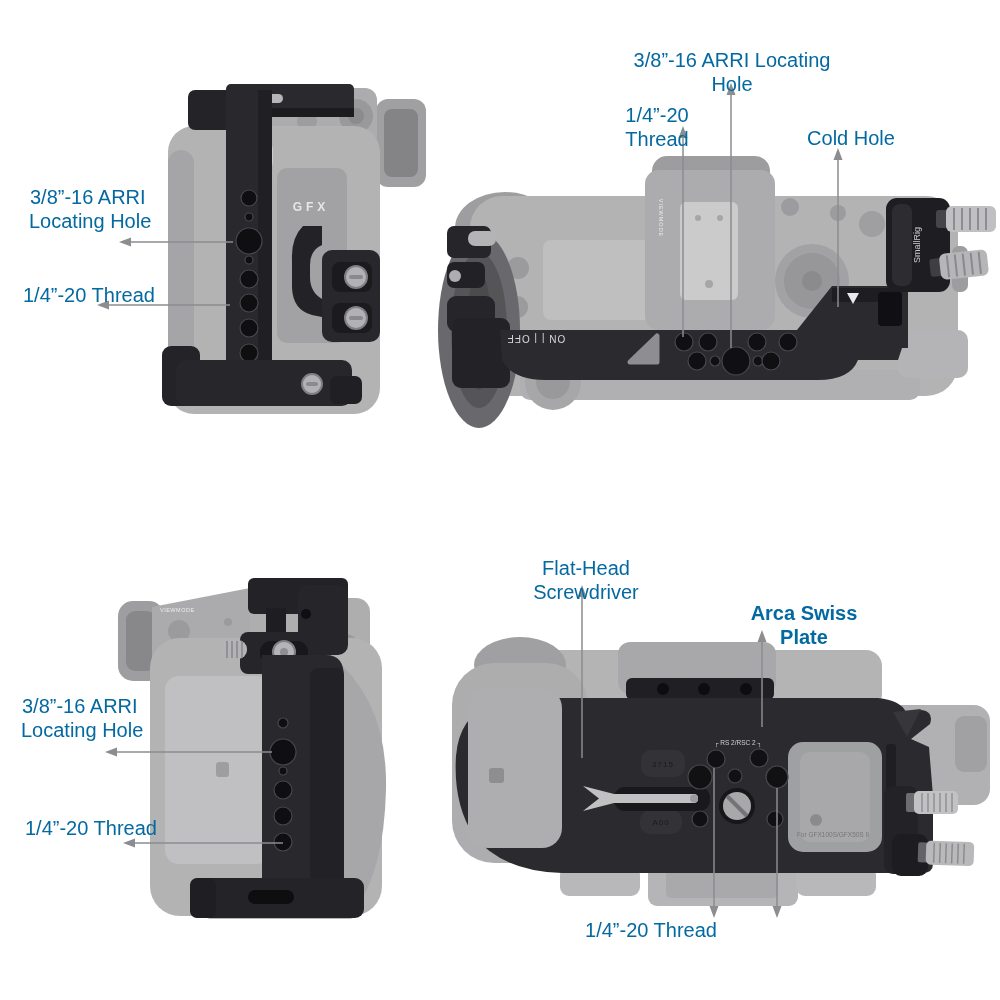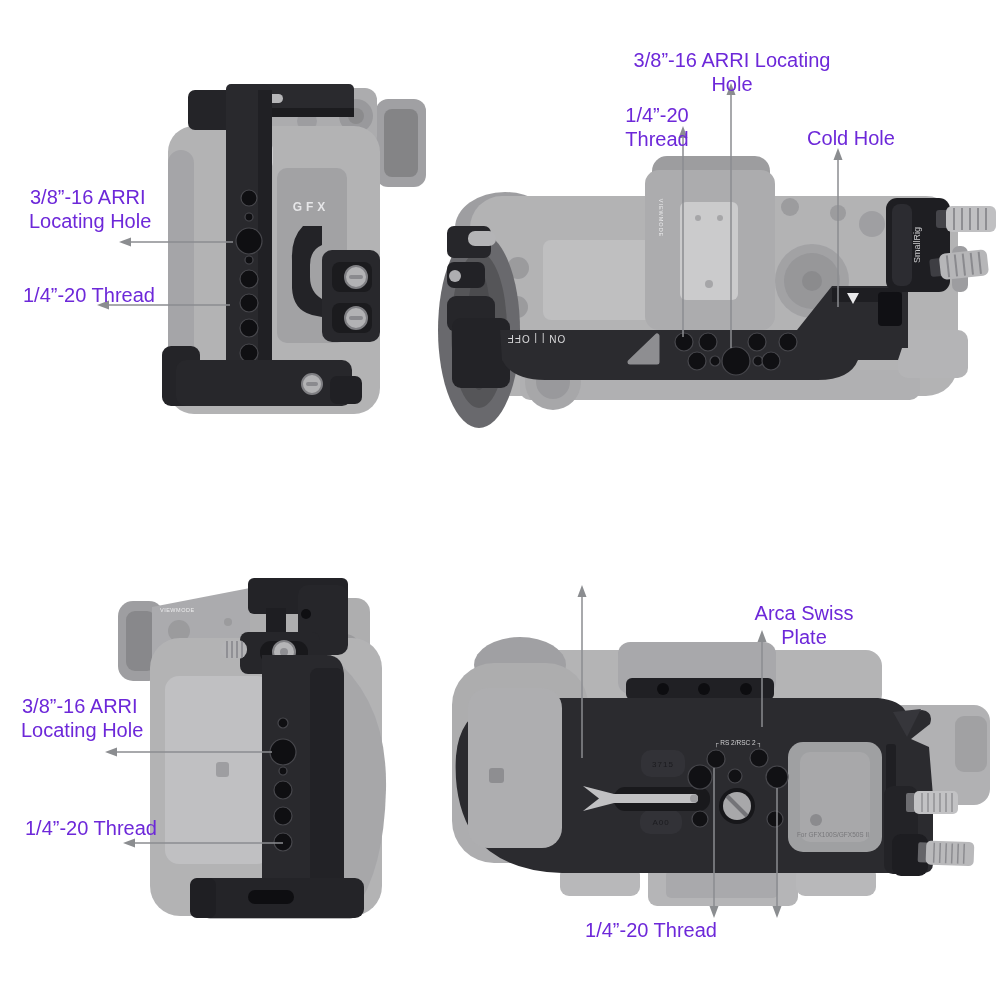--- a/index.html
+++ b/index.html
@@ -1,19 +1,19 @@
 <!DOCTYPE html>
 <html><head>
 <meta charset="utf-8">
 <style>
   html,body{margin:0;padding:0;background:#ffffff;}
   #canvas{position:relative;width:1000px;height:1000px;background:#ffffff;overflow:hidden;
           font-family:"Liberation Sans",sans-serif;}
   #art{position:absolute;left:0;top:0;font-family:"Liberation Sans",sans-serif;}
-  .cl{position:absolute;font-size:20px;line-height:24px;color:#6d28d9;white-space:nowrap;}
+  .cl{position:absolute;font-size:20px;line-height:24px;color:#0369a1;white-space:nowrap;}
   .cl.ctr{text-align:center;white-space:normal;}
   svg text{font-family:"Liberation Sans",sans-serif;}
 </style>
 </head>
 <body>
 
 <div id="canvas">
 
 <svg id="art" width="1000" height="1000" viewBox="0 0 1000 1000">
 
@@ -303,16 +303,17 @@
 <div class="cl" style="left:23px;top:283px;">1/4”-20 Thread</div>
 
 <div class="cl ctr" style="left:613px;top:48px;width:238px;">3/8”-16 ARRI Locating Hole</div>
 <div class="cl ctr" style="left:593px;top:103px;width:128px;">1/4”-20 Thread</div>
 <div class="cl ctr" style="left:803px;top:126px;width:96px;">Cold Hole</div>
 
 <div class="cl" style="left:22px;top:694px;">3/8”-16 ARRI</div>
 <div class="cl" style="left:21px;top:718px;">Locating Hole</div>
 <div class="cl" style="left:25px;top:816px;">1/4”-20 Thread</div>
 
-<div class="cl ctr" style="left:736px;top:601px;width:136px;">Arca Swiss Plate</div>
+<div class="cl ctr" style="left:497px;top:556px;width:178px;">Flat-Head Screwdriver</div>
+<div class="cl ctr" style="left:736px;top:601px;width:136px;font-weight:bold;">Arca Swiss Plate</div>
 <div class="cl ctr" style="left:583px;top:918px;width:136px;">1/4”-20 Thread</div>
 
 </div>
 
 </body></html>

